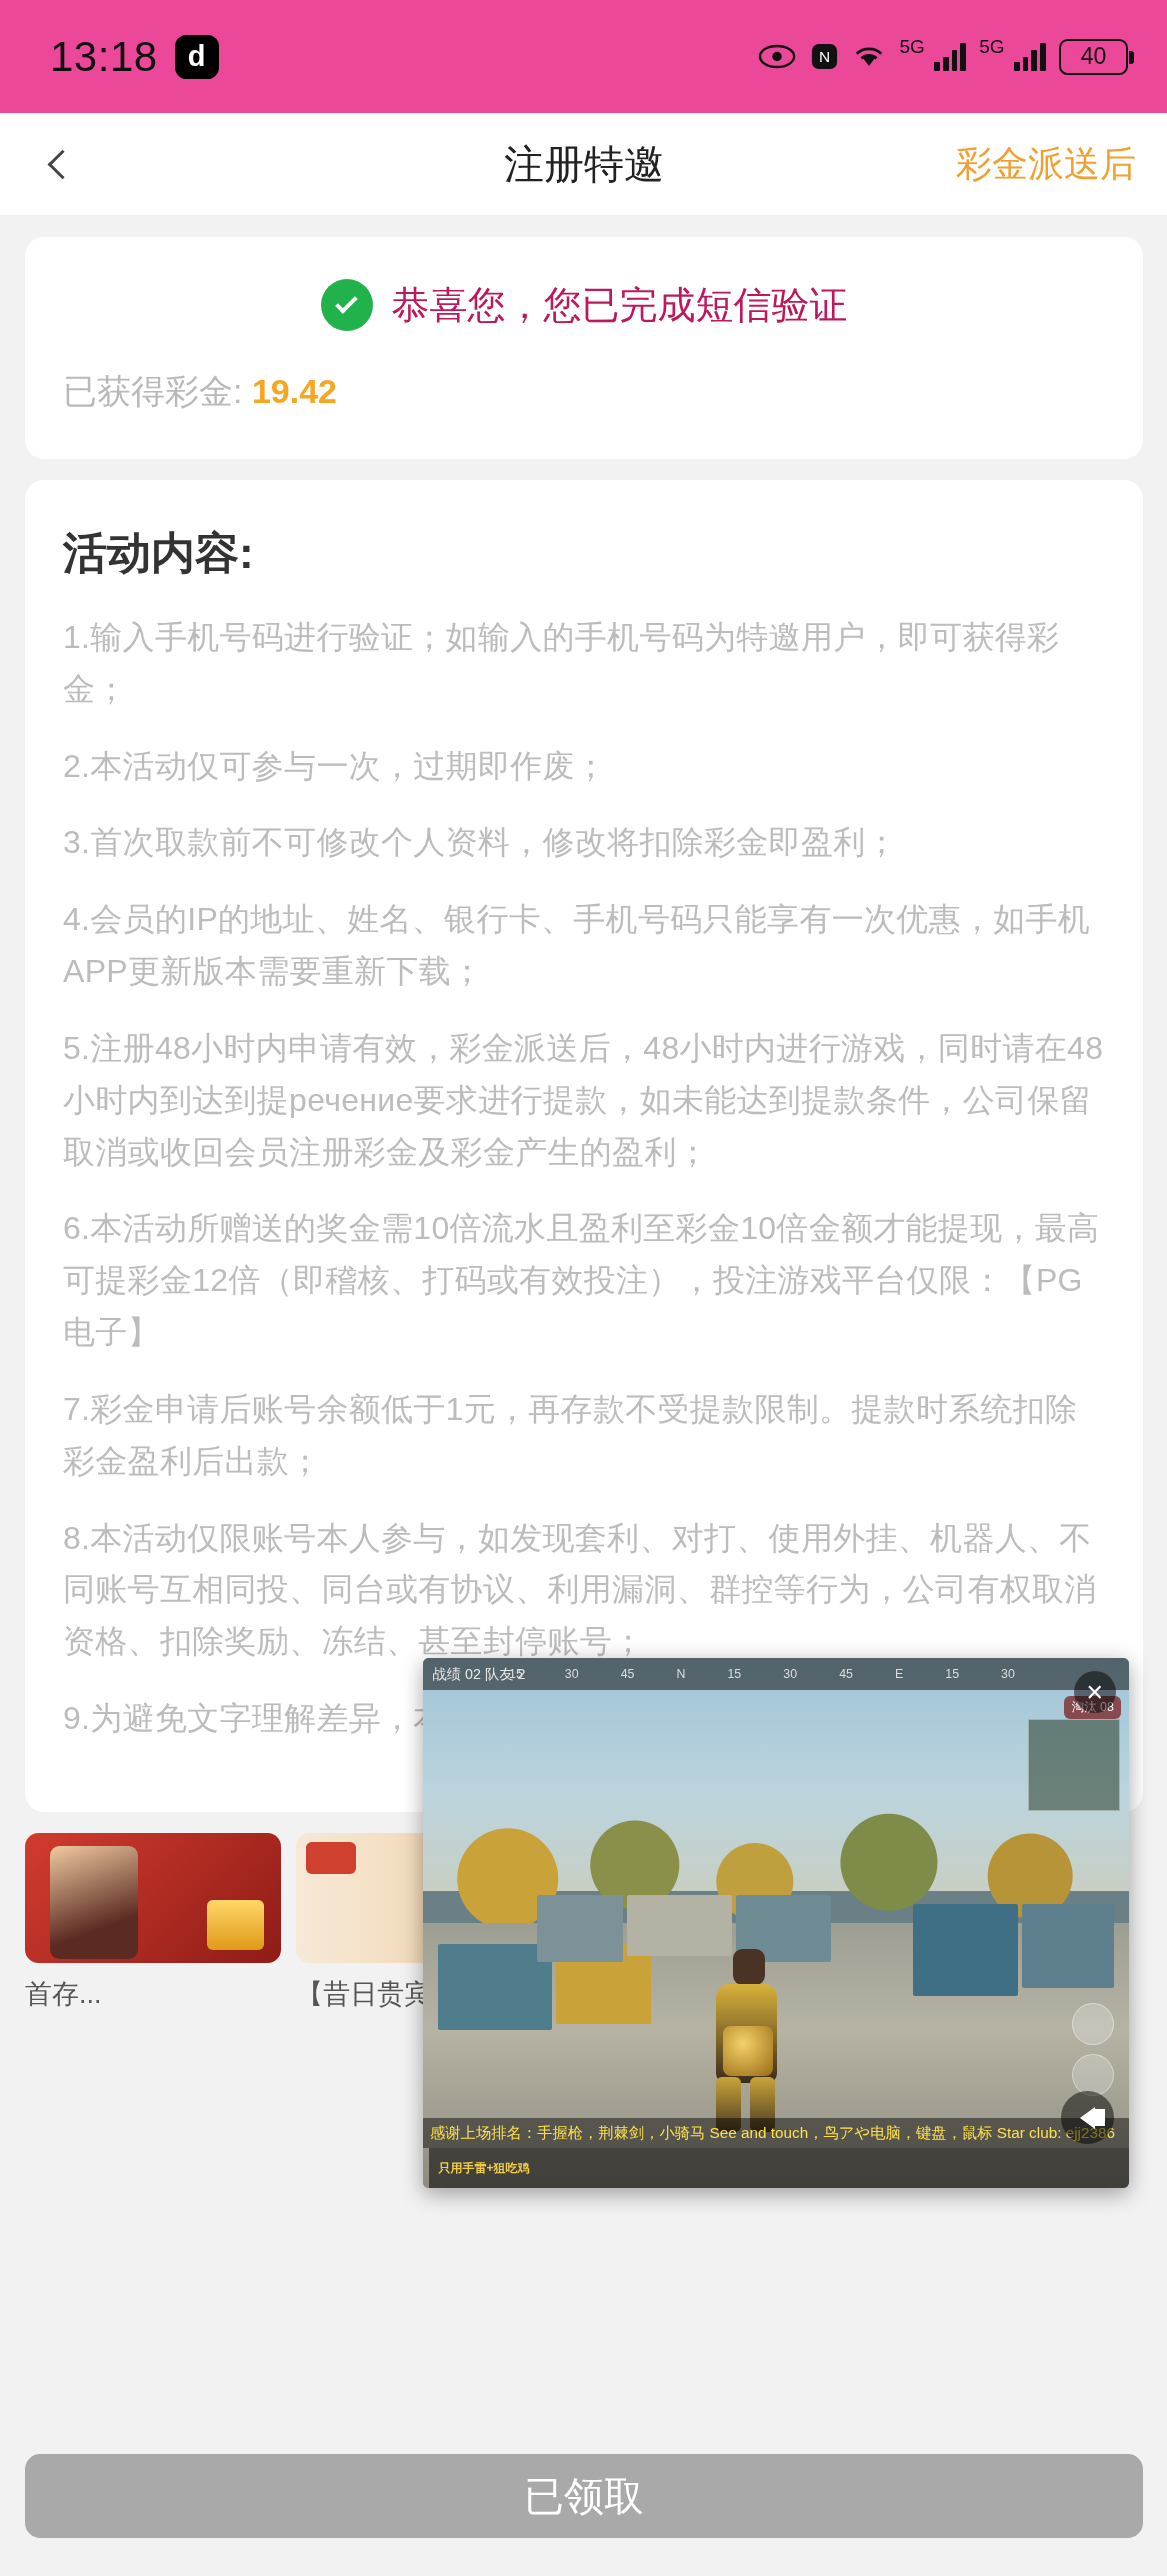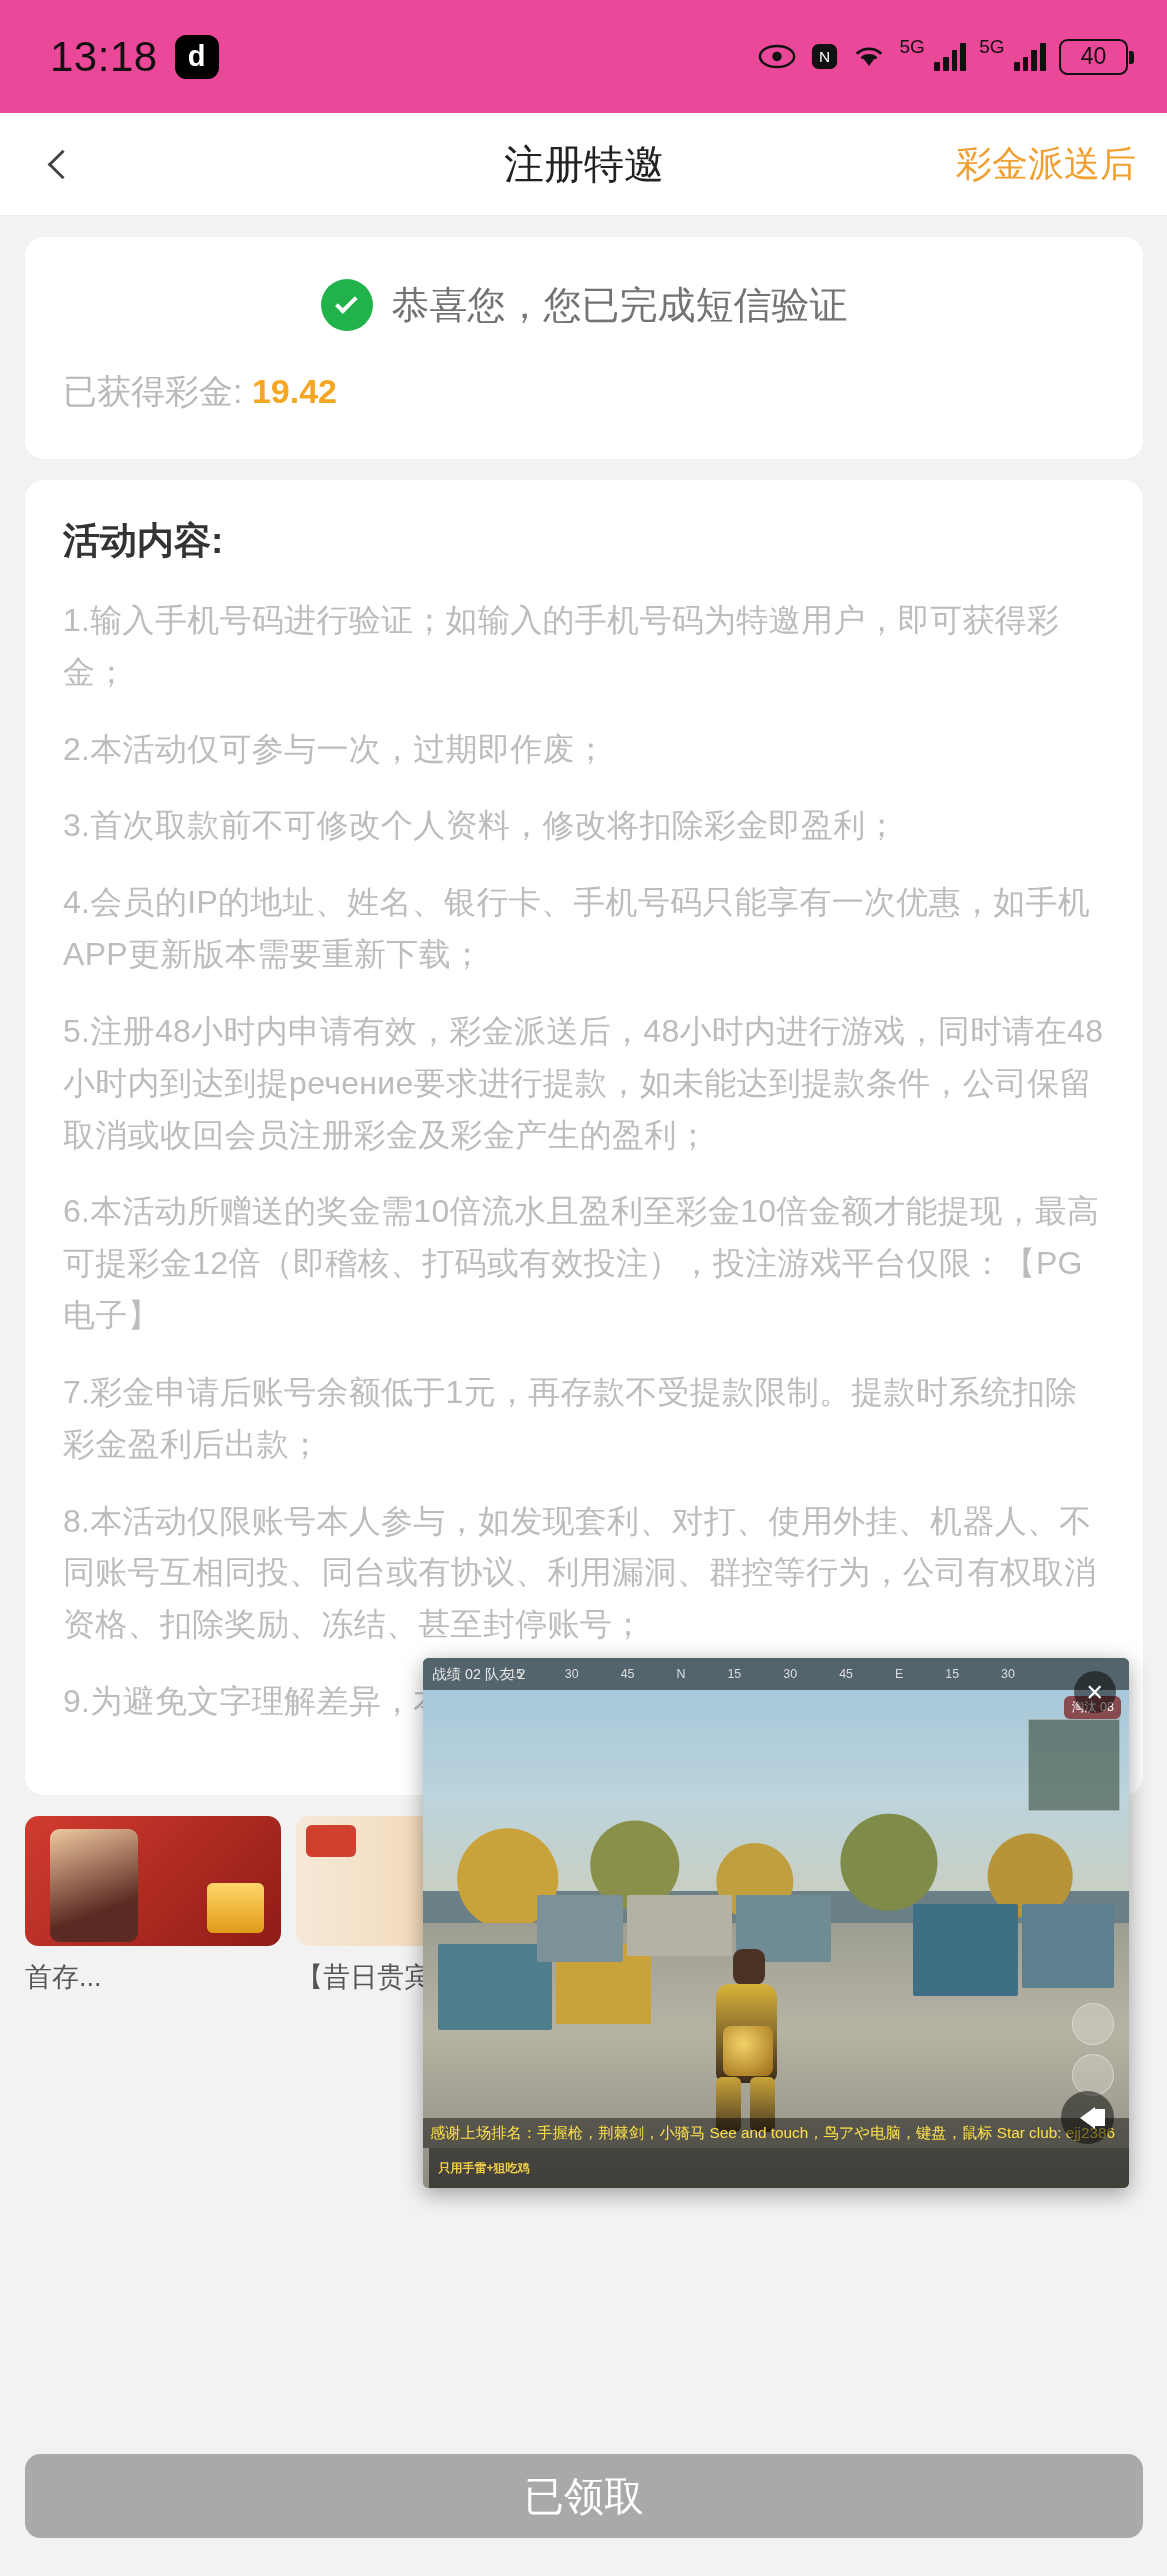--- a/index.html
+++ b/index.html
@@ -111,33 +111,34 @@
     display: flex; align-items: center; justify-content: center;
     flex: 0 0 auto;
   }
   .check-circle .tick {
     width: 21px; height: 11.4px;
     border-left: 4.8px solid #fff;
     border-bottom: 4.8px solid #fff;
     transform: rotate(-45deg);
     margin-top: -4.8px;
   }
-  .success-text { font-size: 38px; color: #737373; }
+  .success-text { font-size: 38px; color: #be185d; }
   .amount-row {
     margin-top: 38px;
     font-size: 34px;
     color: #b9b9b9;
   }
   .amount-val { color: #f5a623; font-weight: 600; margin-top: 11px; }
 
   
   .rules-card { padding: 36px 38px 42px 38px; }
   .rules-title {
-    font-size: 37px; color: #333; font-weight: 700;
+    font-size: 44px; color: #333; font-weight: 700;
     margin-bottom: 29px;
+    margin-top: 8px;
   }
   .rule {
     font-size: 32px;
     line-height: 1.62;
     color: #bcbcbc;
     margin-bottom: 25px;
     letter-spacing: 0.3px;
   }
 
   

